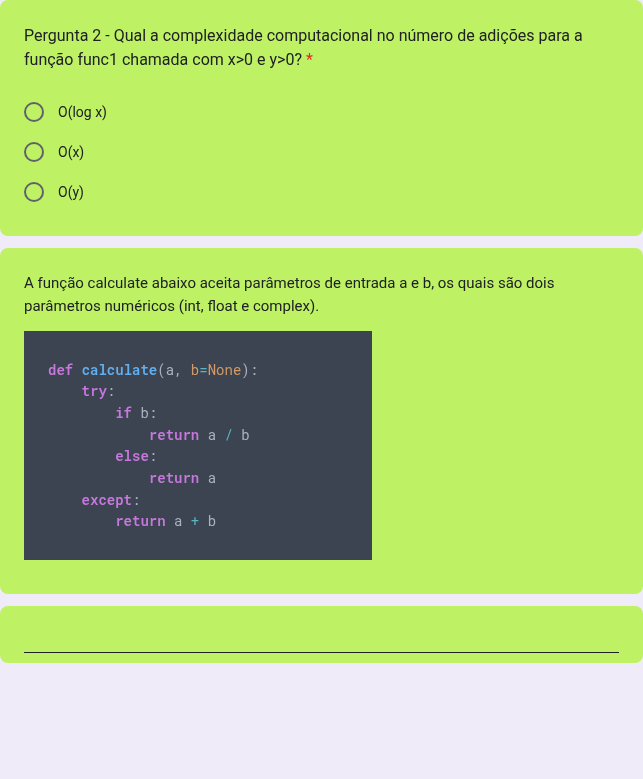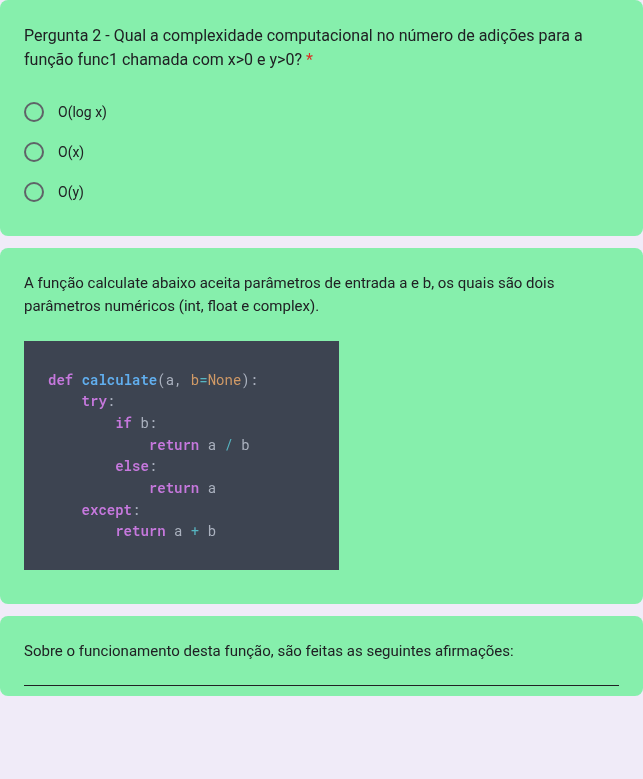--- a/index.html
+++ b/index.html
@@ -5,21 +5,21 @@
   body {
     margin: 0;
     padding: 0;
     background: #f0ebf8;
     font-family: Roboto, Arial, sans-serif;
     font-size: 14px;
     color: #202124;
     width: 643px;
   }
   .card {
-    background: #86efac;
+    background: #bef264;
     border-radius: 8px;
     margin: 0 0 12px 0;
     padding: 24px 24px;
     box-sizing: border-box;
   }
   .question-text {
     font-size: 16px;
     color: #202124;
     margin-bottom: 20px;
     line-height: 1.5;
@@ -43,30 +43,30 @@
     flex-shrink: 0;
   }
   .option-label {
     font-size: 14px;
     color: #202124;
   }
   .desc-text {
     font-size: 15px;
     color: #202124;
     line-height: 1.55;
-    margin-bottom: 22px;
+    margin-bottom: 12px;
   }
   .code-block {
     background: #3d4451;
     padding: 28px 24px 28px 24px;
     font-family: "Roboto Mono", Consolas, Monaco, monospace;
     font-size: 14px;
     line-height: 1.55;
     white-space: pre;
-    width: 315px;
+    width: 348px;
     box-sizing: border-box;
     margin-bottom: 10px;
   }
   .kw { color: #c678dd; font-weight: 600;}
   .fn { color: #61afef; font-weight: 600;}
   .pn  { color: #abb2bf; }
   .kwarg { color: #d19a66; }
   .val { color: #d19a66; }
   .op  { color: #56b6c2; }
   .txt { color: #abb2bf; }
@@ -107,15 +107,14 @@
     <span class="kw">try</span><span class="pn">:</span>
         <span class="kw">if</span><span class="pn"> b:</span>
             <span class="kw">return</span><span class="pn"> a </span><span class="op">/</span><span class="pn"> b</span>
         <span class="kw">else</span><span class="pn">:</span>
             <span class="kw">return</span><span class="pn"> a</span>
     <span class="kw">except</span><span class="pn">:</span>
         <span class="kw">return</span><span class="pn"> a </span><span class="op">+</span><span class="pn"> b</span></div>
 </div>
 
 <div class="card last-card">
-  <div class="desc-text" style="margin-bottom:0">Sobre o funcionamento desta função, são feitas as seguintes afirmações:</div>
   <div class="hr"></div>
 </div>
 
 </body></html>

